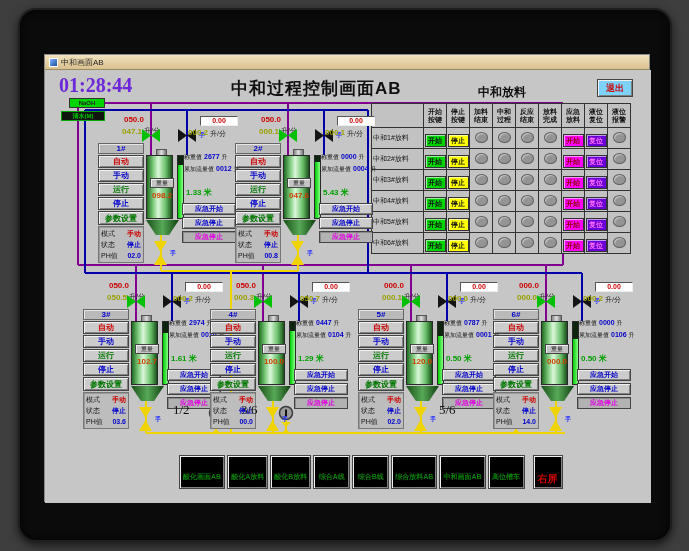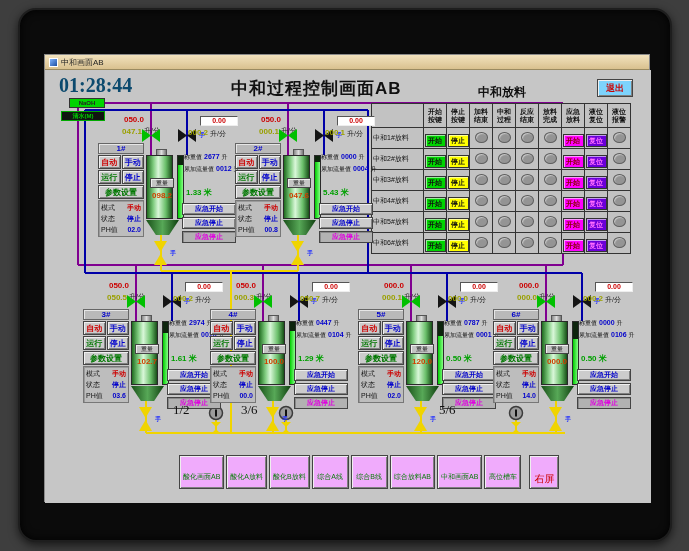--- a/index.html
+++ b/index.html
@@ -9,21 +9,21 @@
     border-radius:18px;border:2px solid #1e1e1e;box-shadow:0 3px 10px rgba(0,0,0,.65), inset 0 0 8px #000;}
   .window{position:absolute;left:42px;top:52px;width:606px;height:448px;background:#c6c6c6;
     border:1px solid #8a8a8a;}
   .titlebar{position:absolute;left:0;top:0;width:100%;height:15px;
     background:linear-gradient(#f2e2bd,#d9c18f);display:flex;align-items:center;gap:3px;
     padding-left:4px;font-size:8px;color:#222;border-bottom:1px solid #9a8a60;}
   .app-icon{width:9px;height:9px;background:linear-gradient(135deg,#7fb3ff,#1d4fa0);border:1px solid #fff;}
   .canvas{position:absolute;left:0;top:15px;width:606px;height:433px;background:#c6c6c6;overflow:hidden;}
   .abs{position:absolute;}
   
-  .time{left:14px;top:4px;font-family:"Liberation Serif",serif;font-size:20px;font-weight:bold;color:#0c4a6e;}
+  .time{left:14px;top:4px;font-family:"Liberation Serif",serif;font-size:20px;font-weight:bold;color:#6d28d9;}
   .main-title{left:186px;top:7px;font-size:17px;font-weight:bold;color:#111;letter-spacing:1px;}
   .badge1{left:24px;top:28px;width:36px;height:10px;background:#00d400;border:1px solid #333;
     font-size:6px;font-weight:bold;color:#222;text-align:center;line-height:9px;}
   .badge2{left:16px;top:41px;width:44px;height:10px;background:#101510;border:1px solid #0a0;
     font-size:6px;font-weight:bold;color:#0c0;text-align:center;line-height:9px;}
   
   svg.pipes{left:0;top:0;}
   .pp{stroke:var(--pipe_purple);stroke-width:2;fill:none;}
   .pb2{stroke:var(--pipe_blue);stroke-width:2;fill:none;}
   .py{stroke:var(--pipe_yellow);stroke-width:2;fill:none;}
@@ -39,21 +39,21 @@
   .unit{color:#222;font-size:7px;padding-top:1px;}
   .vg{left:44px;top:14px;} .vb{left:80px;top:14px;}
   .fg{fill:var(--valve_green);} .fb{fill:var(--valve_black);}
   .tag{color:#2230ff;font-size:6px;font-weight:bold;}
   .tg1{left:101px;top:16px;} .tg2{left:72px;top:134px;}
   .fbox{left:102px;top:1px;width:38px;height:10px;background:#fff;border:1px solid;
     border-color:#555 #eee #eee #555;color:#c00;font-size:7px;font-weight:bold;text-align:center;line-height:8px;}
   .panel{left:0;top:28px;width:46px;}
   .phead{height:11px;font-size:8px;color:#0000cc;font-weight:bold;text-align:center;line-height:10px;
     background:#b9b9b9;border:1px solid #666;box-shadow:inset 1px 1px 0 #e6e6e6;}
-  .prow{display:flex;gap:1px;margin-top:1px;}
+  .prow{display:flex;gap:1px;margin-top:1px;flex-direction:column;}
   button{font-family:inherit;margin:0;cursor:pointer;}
   .pb{flex:1;height:14px;font-size:8px;font-weight:bold;padding:0;background:#ccc;border:1px solid #444;
     box-shadow:inset 1px 1px 0 #efefef, inset -1px -1px 0 #808080;}
   .auto{color:#c00;} .man{color:#00c;} .run{color:#070;} .stp{color:#00c;}
   .wide{display:block;width:100%;margin-top:1px;color:#070;}
   .pstat{margin-top:1px;background:#bdbdbd;border:1px solid #777;box-shadow:inset 1px 1px 0 #9a9a9a;
     padding:1px 2px;font-size:7px;}
   .pstat div{display:flex;justify-content:space-between;line-height:11px;}
   .sl{color:#111;} .sv{font-weight:bold;} .red{color:#c00;} .blu{color:#00c;}
   .tank{left:48px;top:34px;width:38px;height:96px;}
@@ -94,21 +94,21 @@
     box-shadow:inset 1px 1px 0 rgba(255,255,255,.6);}
   .cstart{background:var(--btn_green);color:#111;}
   .cstop{background:var(--btn_yellow);color:#111;}
   .cem{background:var(--btn_magenta);color:#800;}
   .creset{background:var(--btn_purple);color:#ff6bff;}
   .lamp{display:inline-block;width:13px;height:11px;border-radius:50%;background:#949494;
     border:1px solid #5e5e5e;box-shadow:inset 1px 1px 1px #c9c9c9;}
   
   .plabel{font-family:"Liberation Serif",serif;font-size:13px;color:#111;}
   .navrow{left:134px;top:385px;display:flex;gap:2px;align-items:flex-start;}
-  .nb{height:24px;min-width:37px;padding:16px 3px;font-size:7px;font-weight:normal;color:#0a7d0a;background:#f0abfc;
+  .nb{height:24px;min-width:37px;padding:16px 3px;font-size:7px;font-weight:bold;color:#0a7d0a;background:#000000;
     border:1px solid #444;box-shadow:inset 1px 1px 0 #efefef, inset -1px -1px 0 #808080;}
   .nb.accent{color:#c00;font-size:10px;height:27px;min-width:30px;margin-left:6px;}
 </style>
 </head>
 <body>
 
 <div class="tablet">
   <div class="window" style="left:24px;top:44px;">
     <div class="titlebar">
       <span class="app-icon"></span>

